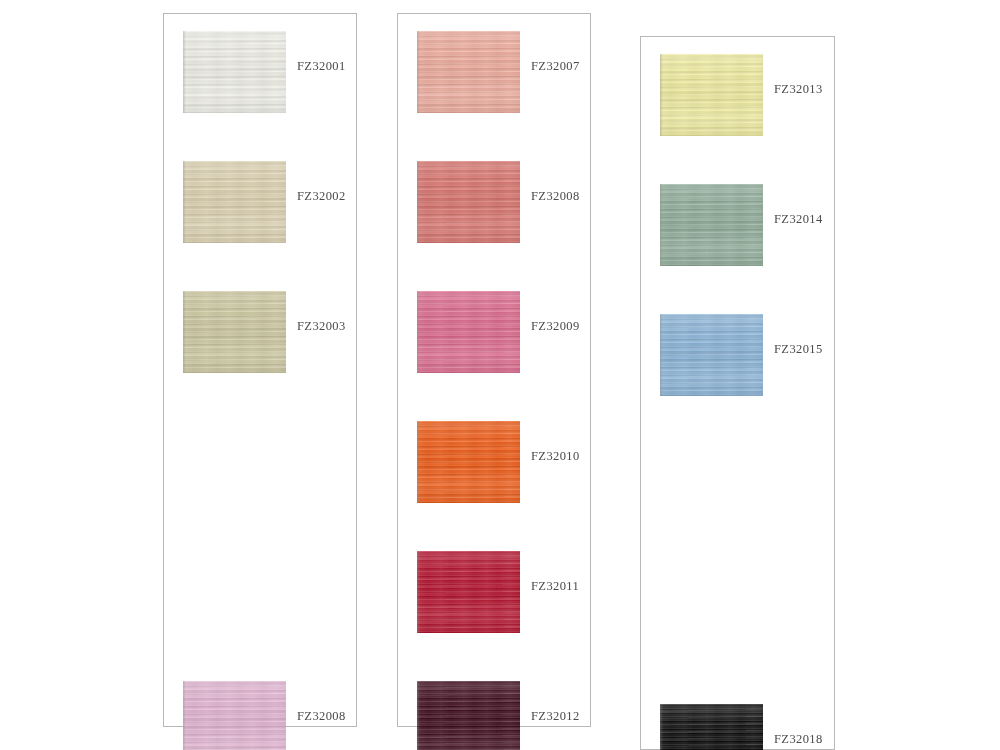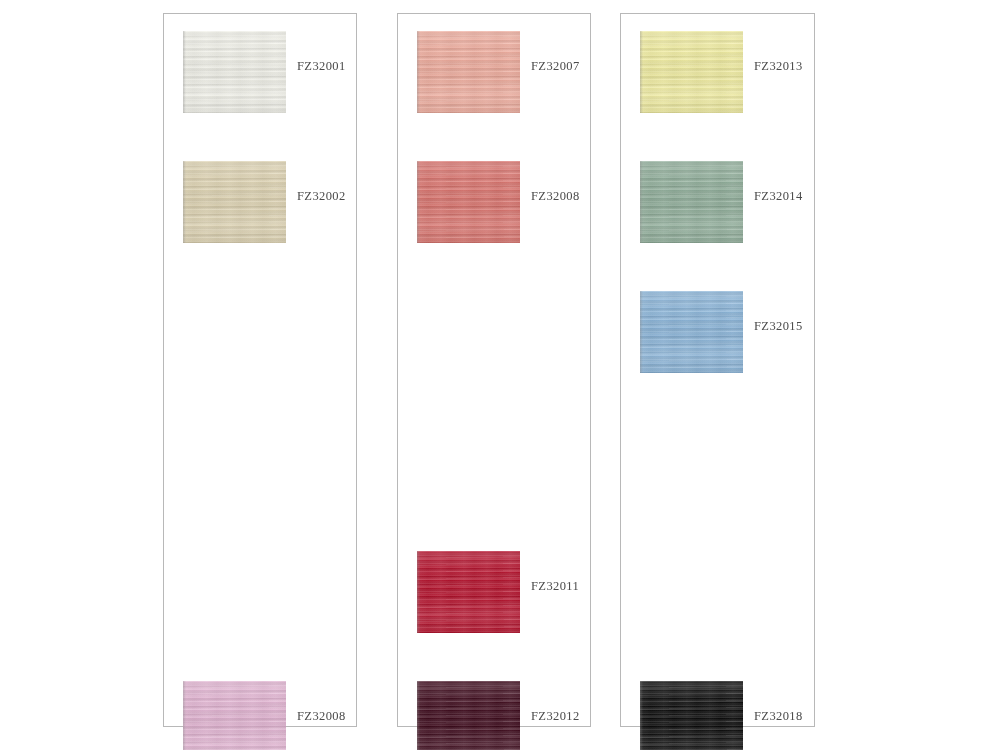--- a/index.html
+++ b/index.html
@@ -23,21 +23,21 @@
   .panel {
     position: absolute;
     top: 13px;
     height: 714px;
     background: #ffffff;
     border: 1px solid #b8b8b8;
     box-sizing: border-box;
   }
   #panel-0 { left: 163px; width: 194px; }
   #panel-1 { left: 397px; width: 194px; padding-left: 21px; }
-  #panel-2 { left: 620px; width: 195px; }
+  #panel-2 { left: 640px; width: 195px; margin-top: 23px; }
 
   .swatch-row {
     position: absolute;
     left: 0;
     width: 100%;
     height: 82px;
   }
   .swatch {
     position: absolute;
     left: 19px;
@@ -124,20 +124,28 @@
         <div class="swatch-label">FZ32001</div>
       </div>
       <div class="swatch-row" style="top: 147px;">
         <div class="swatch" style="background-color: rgb(221, 210, 177); width: 103px; height: 82px;">
           <div class="fiber"></div>
           <div class="sheen"></div>
           <div class="edge"></div>
         </div>
         <div class="swatch-label">FZ32002</div>
       </div>
+      <div class="swatch-row" style="top: 277px;">
+        <div class="swatch" style="background-color: rgb(205, 200, 160); width: 103px; height: 82px;">
+          <div class="fiber"></div>
+          <div class="sheen"></div>
+          <div class="edge"></div>
+        </div>
+        <div class="swatch-label">FZ32003</div>
+      </div>
       <div class="swatch-row" style="top: 667px;">
         <div class="swatch" style="background-color: rgb(226, 180, 210); width: 103px; height: 82px;">
           <div class="fiber"></div>
           <div class="sheen"></div>
           <div class="edge"></div>
         </div>
         <div class="swatch-label">FZ32008</div>
       </div>
     </div>
   <div class="panel" id="panel-1">
@@ -150,20 +158,36 @@
         <div class="swatch-label">FZ32007</div>
       </div>
       <div class="swatch-row" style="top: 147px;">
         <div class="swatch" style="background-color: rgb(217, 115, 109); width: 103px; height: 82px;">
           <div class="fiber"></div>
           <div class="sheen"></div>
           <div class="edge"></div>
         </div>
         <div class="swatch-label">FZ32008</div>
       </div>
+      <div class="swatch-row" style="top: 277px;">
+        <div class="swatch" style="background-color: rgb(221, 106, 142); width: 103px; height: 82px;">
+          <div class="fiber"></div>
+          <div class="sheen"></div>
+          <div class="edge"></div>
+        </div>
+        <div class="swatch-label">FZ32009</div>
+      </div>
+      <div class="swatch-row" style="top: 407px;">
+        <div class="swatch" style="background-color: rgb(239, 90, 20); width: 103px; height: 82px;">
+          <div class="fiber"></div>
+          <div class="sheen"></div>
+          <div class="edge"></div>
+        </div>
+        <div class="swatch-label">FZ32010</div>
+      </div>
       <div class="swatch-row" style="top: 537px;">
         <div class="swatch" style="background-color: rgb(181, 17, 44); width: 103px; height: 82px;">
           <div class="fiber"></div>
           <div class="sheen"></div>
           <div class="edge"></div>
         </div>
         <div class="swatch-label">FZ32011</div>
       </div>
       <div class="swatch-row" style="top: 667px;">
         <div class="swatch" style="background-color: rgb(62, 10, 28); width: 103px; height: 82px;">

